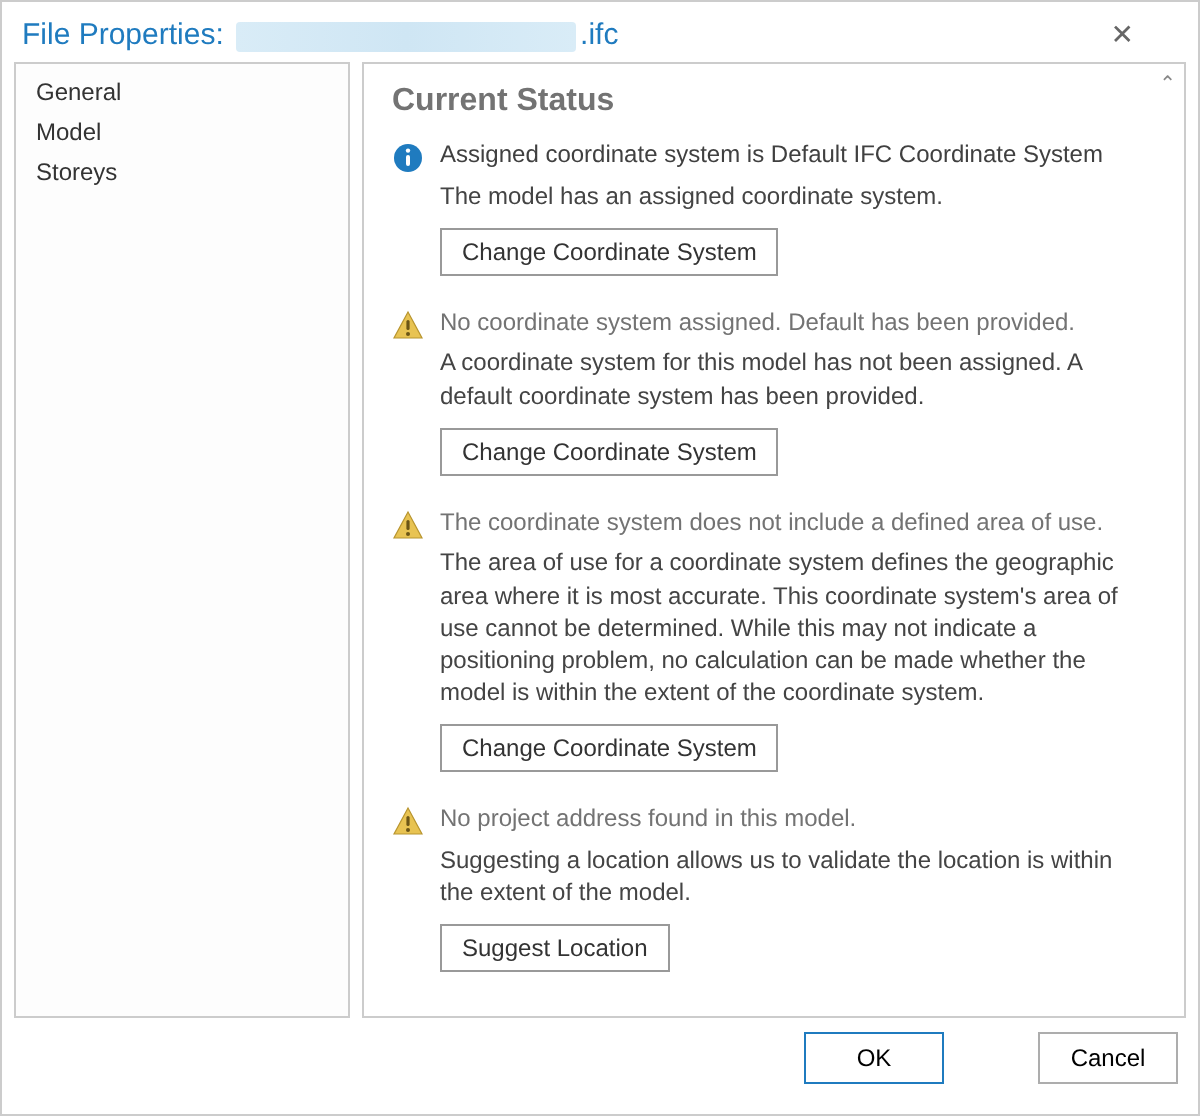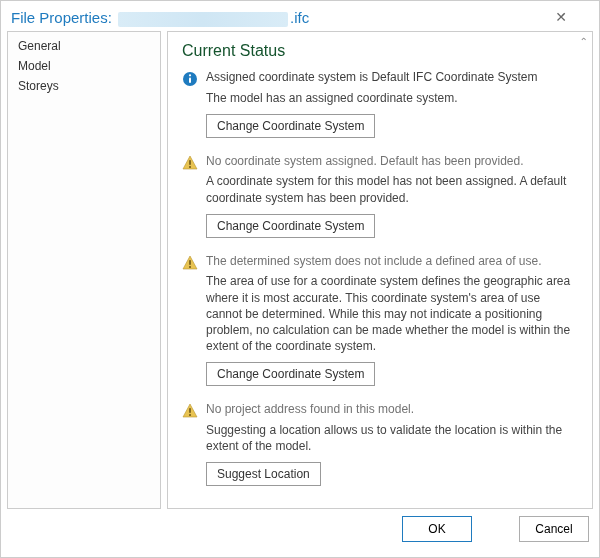--- a/index.html
+++ b/index.html
@@ -38,21 +38,21 @@
     cursor: pointer;
     padding: 2px 6px;
   }
   .body-area {
     display: flex;
     height: 478px;
     padding: 0 6px;
     gap: 6px;
   }
   .sidebar {
-    width: 154px;
+    width: 168px;
     border: 1px solid #ccc;
     background: #fdfdfd;
     padding-top: 4px;
   }
   .sidebar-item {
     padding: 3px 10px;
     font-size: 12px;
     color: #333;
     cursor: pointer;
   }
@@ -66,22 +66,22 @@
   }
   .content {
     flex: 1;
     border: 1px solid #ccc;
     position: relative;
     overflow-y: auto;
     padding: 10px 18px 10px 14px;
   }
   .content h2 {
     font-size: 16px;
-    font-weight: 400;
-    color: #14532d;
+    font-weight: 700;
+    color: #737373;
     margin-bottom: 10px;
   }
   .status-item {
     display: flex;
     gap: 8px;
     margin-bottom: 16px;
   }
   .status-icon {
     flex: 0 0 16px;
     margin-top: 1px;
@@ -197,21 +197,21 @@
 
     <div class="status-item">
       <div class="status-icon">
         <svg class="icon" viewBox="0 0 16 16">
             <polygon points="8,1 15,14 1,14" fill="#e8c352" stroke="#b8952f" stroke-width="0.6"></polygon>
             <rect x="7.2" y="5" width="1.6" height="5" rx="0.8" fill="#6b5516"></rect>
             <circle cx="8" cy="12" r="1" fill="#6b5516"></circle>
           </svg>
       </div>
       <div class="status-body">
-        <div class="status-heading heading-warn">The determined system does not include a defined area of use.</div>
+        <div class="status-heading heading-warn">The coordinate system does not include a defined area of use.</div>
         <div class="status-desc">The area of use for a coordinate system defines the geographic area where it is most accurate. This coordinate system's area of use cannot be determined. While this may not indicate a positioning problem, no calculation can be made whether the model is within the extent of the coordinate system.</div>
         <button class="action-btn">Change Coordinate System</button>
       </div>
     </div>
 
     <div class="status-item">
       <div class="status-icon">
         <svg class="icon" viewBox="0 0 16 16">
             <polygon points="8,1 15,14 1,14" fill="#e8c352" stroke="#b8952f" stroke-width="0.6"></polygon>
             <rect x="7.2" y="5" width="1.6" height="5" rx="0.8" fill="#6b5516"></rect>

